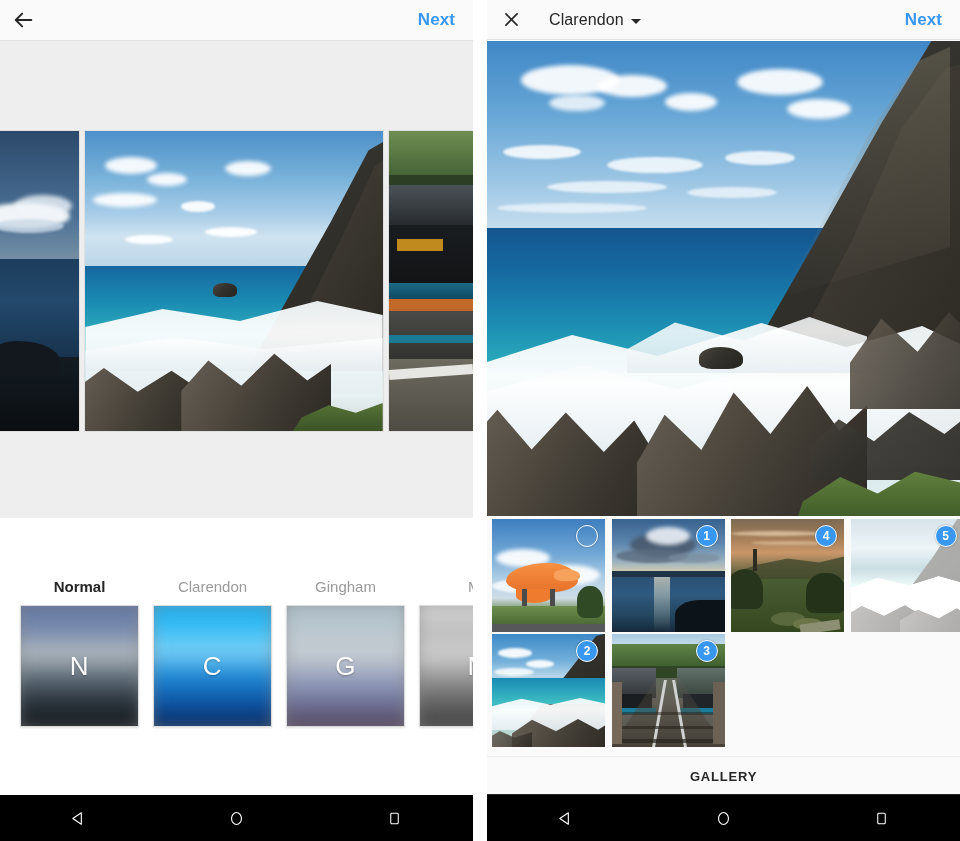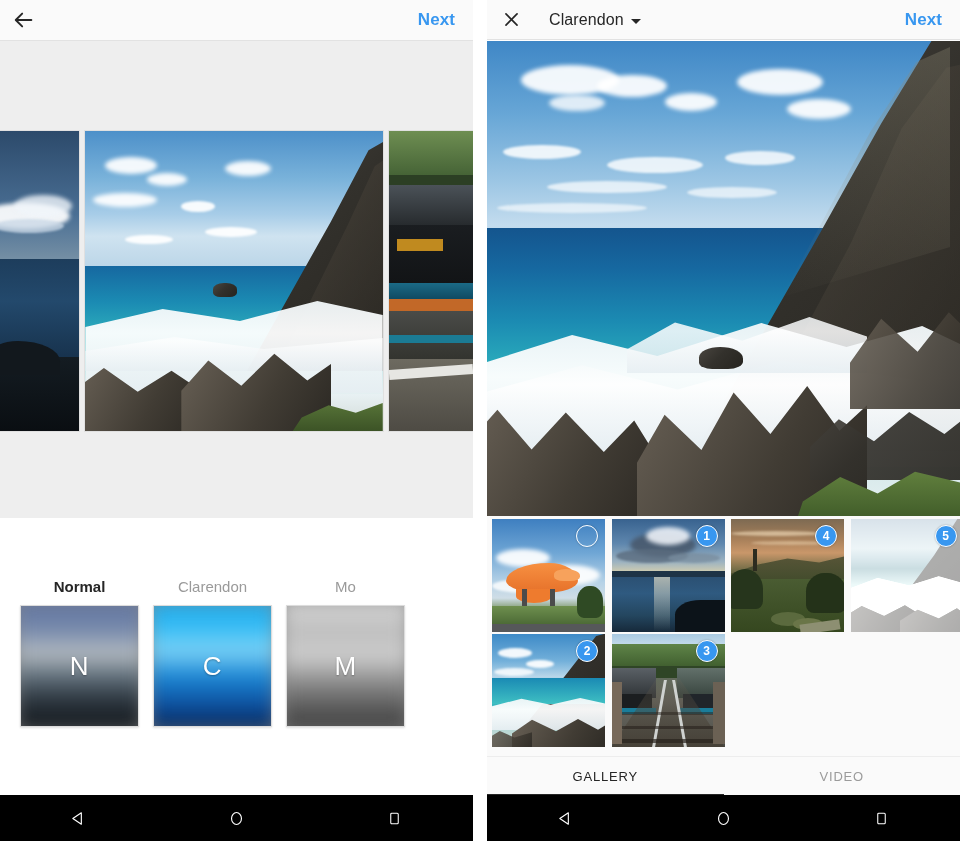--- a/index.html
+++ b/index.html
@@ -131,21 +131,21 @@
   
   .tabs {
     position:absolute; left:0; top:756px; width:473px; height:39px; background:#fafafa;
     display:flex; align-items:center; border-top:1px solid #ededed;
   }
   .tab {
     flex:1; text-align:center; font-size:13px; letter-spacing:.8px;
     color:#9b9b9b; cursor:pointer; position:relative; height:39px;
     display:flex; align-items:center; justify-content:center;
   }
-  .tab.active { color:#262626; font-weight:400; }
+  .tab.active { color:#262626; font-weight:700; }
   .tab.active::after {
     content:""; position:absolute; left:0; right:0; bottom:0; height:2px; background:#262626;
   }
 
   
   .navbar {
     position:absolute; left:0; bottom:0; width:473px; height:46px; background:#000000;
     display:flex; align-items:center; justify-content:space-around;
   }
   .navbar .nav-ico { width:60px; height:46px; display:flex; align-items:center; justify-content:center; cursor:pointer; }
@@ -233,20 +233,27 @@
         </div>
 
         <div class="filter-item">
           <div class="filter-name">Clarendon</div>
           <div class="filter-thumb f-clarendon">
             <div class="art"></div>
             <div class="filter-letter">C</div>
           </div>
         </div>
 
+        <div class="filter-item">
+          <div class="filter-name">Gingham</div>
+          <div class="filter-thumb f-gingham">
+            <div class="art"></div>
+            <div class="filter-letter">G</div>
+          </div>
+        </div>
 
         <div class="filter-item">
           <div class="filter-name">Mo</div>
           <div class="filter-thumb f-moon">
             <div class="art"></div>
             <div class="filter-letter">M</div>
           </div>
         </div>
 
       </div>
@@ -424,21 +431,20 @@
             <div style="right:0;top:48px;width:12px;height:62px;background:#6b6154;"></div>
           </div>
           <div class="badge">3</div>
         </div>
 
       </div>
     </div>
 
     <div class="tabs">
       <div class="tab active">GALLERY</div>
-      <div class="tab">VIDEO</div>
     </div>
 
     <div class="navbar">
       <div class="nav-ico">
         <svg width="17" height="17" viewBox="0 0 24 24" fill="none" stroke="#ffffff" stroke-width="1.6" stroke-linejoin="round">
           <polygon points="16,4 4,12 16,20"></polygon>
         </svg>
       </div>
       <div class="nav-ico">
         <svg width="17" height="17" viewBox="0 0 24 24" fill="none" stroke="#ffffff" stroke-width="1.6">

